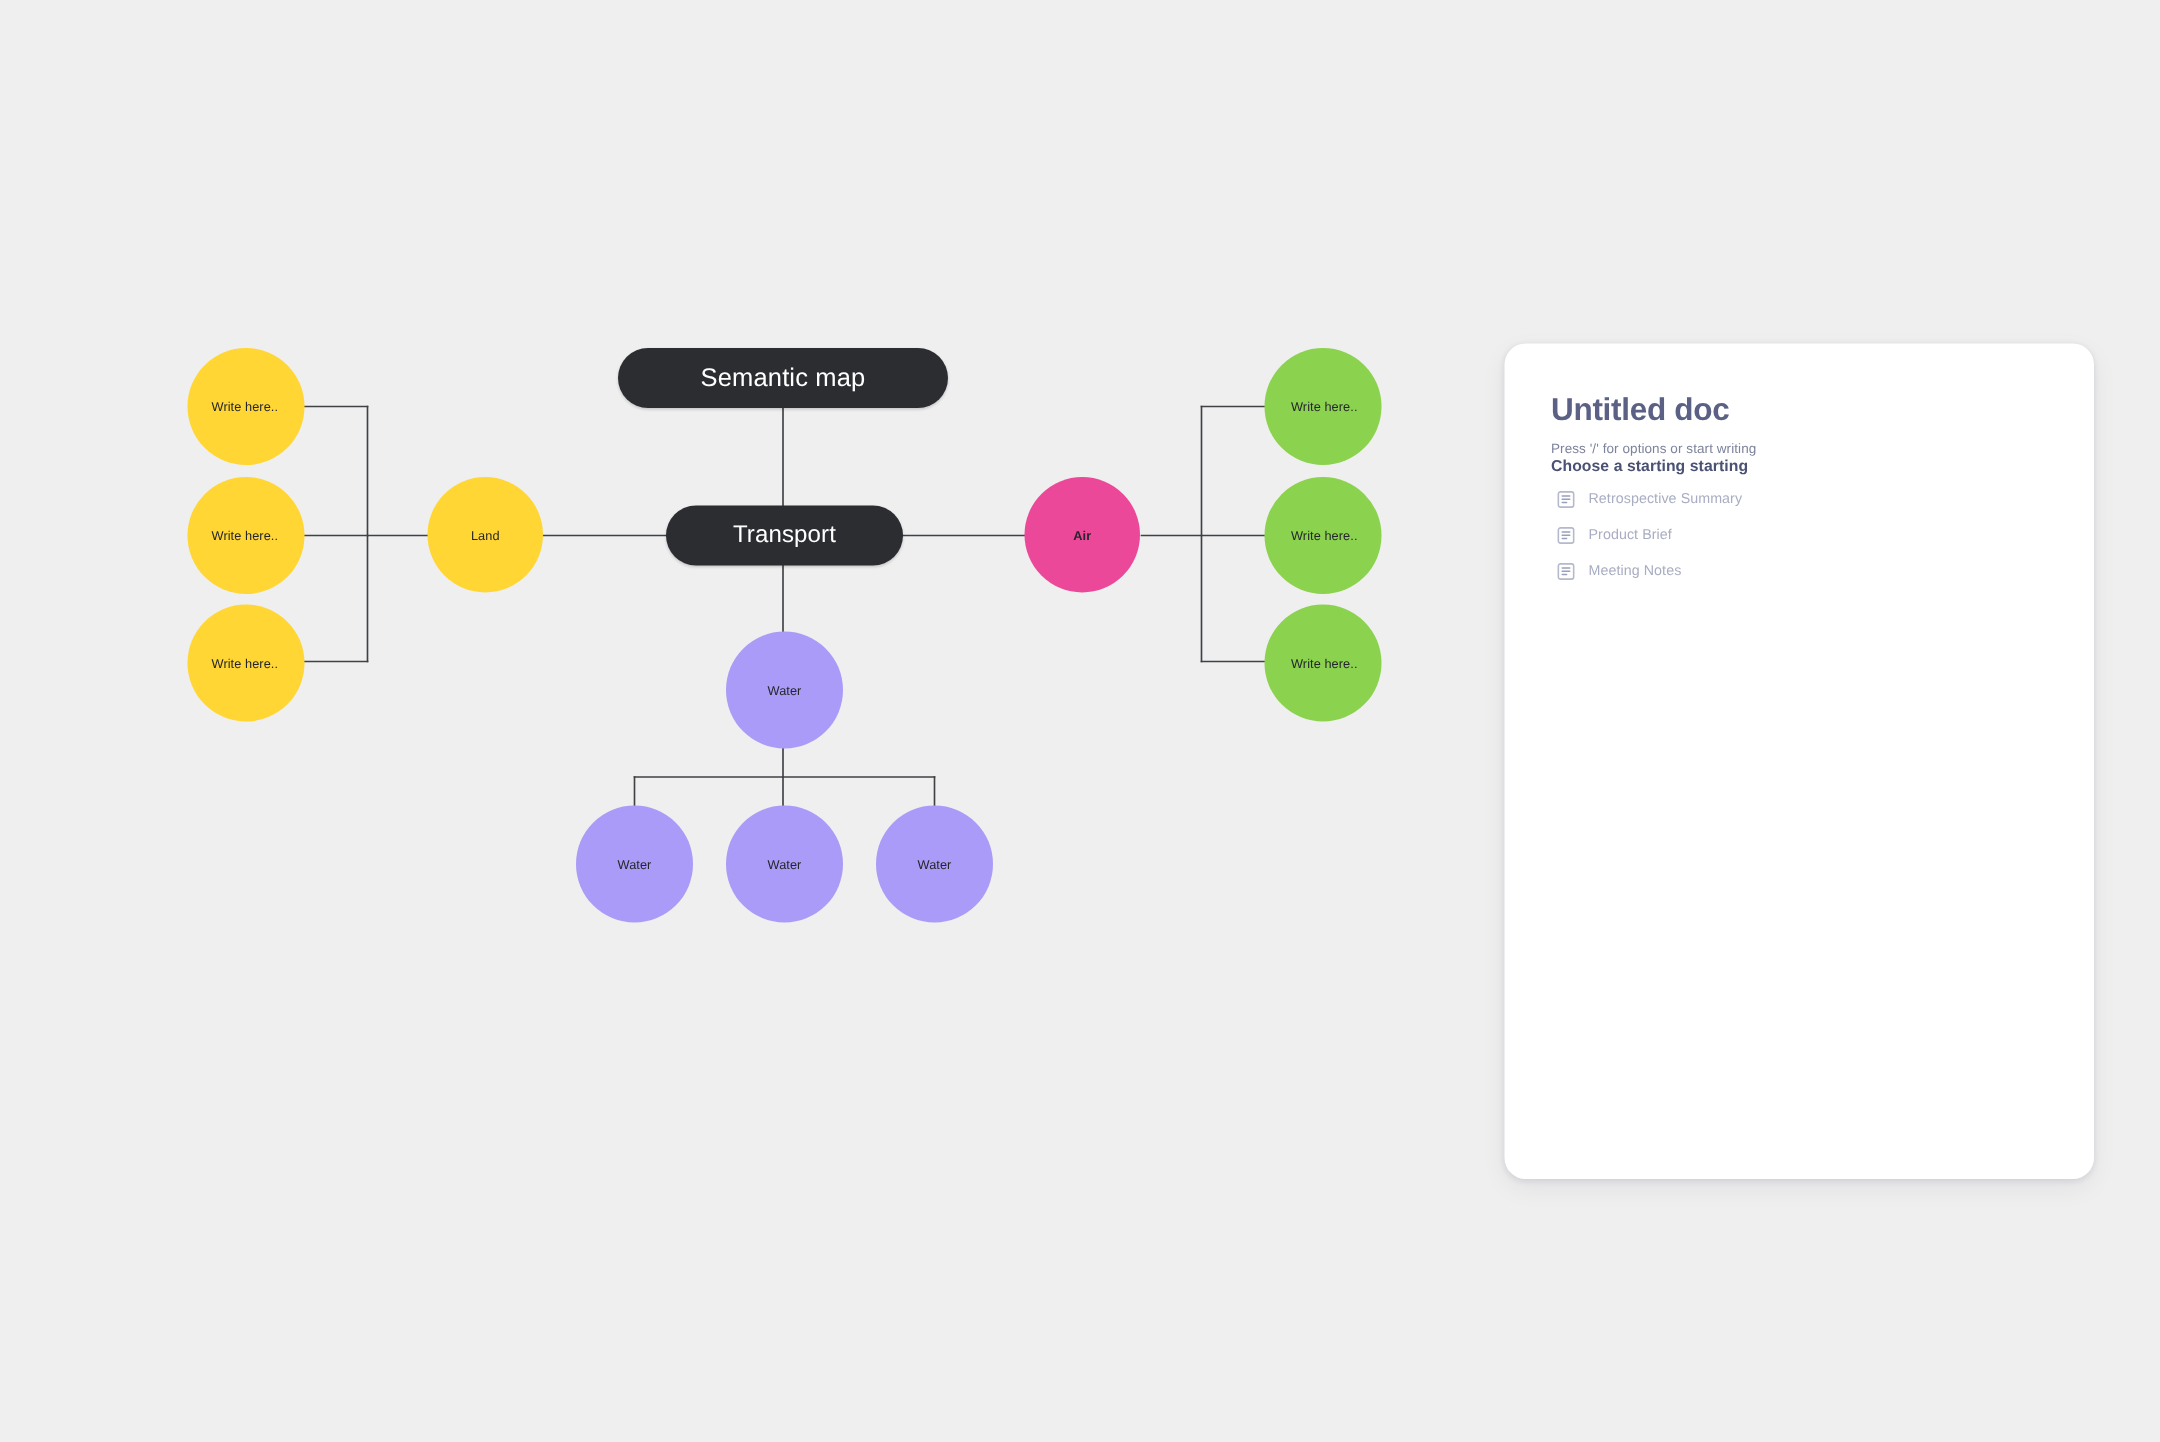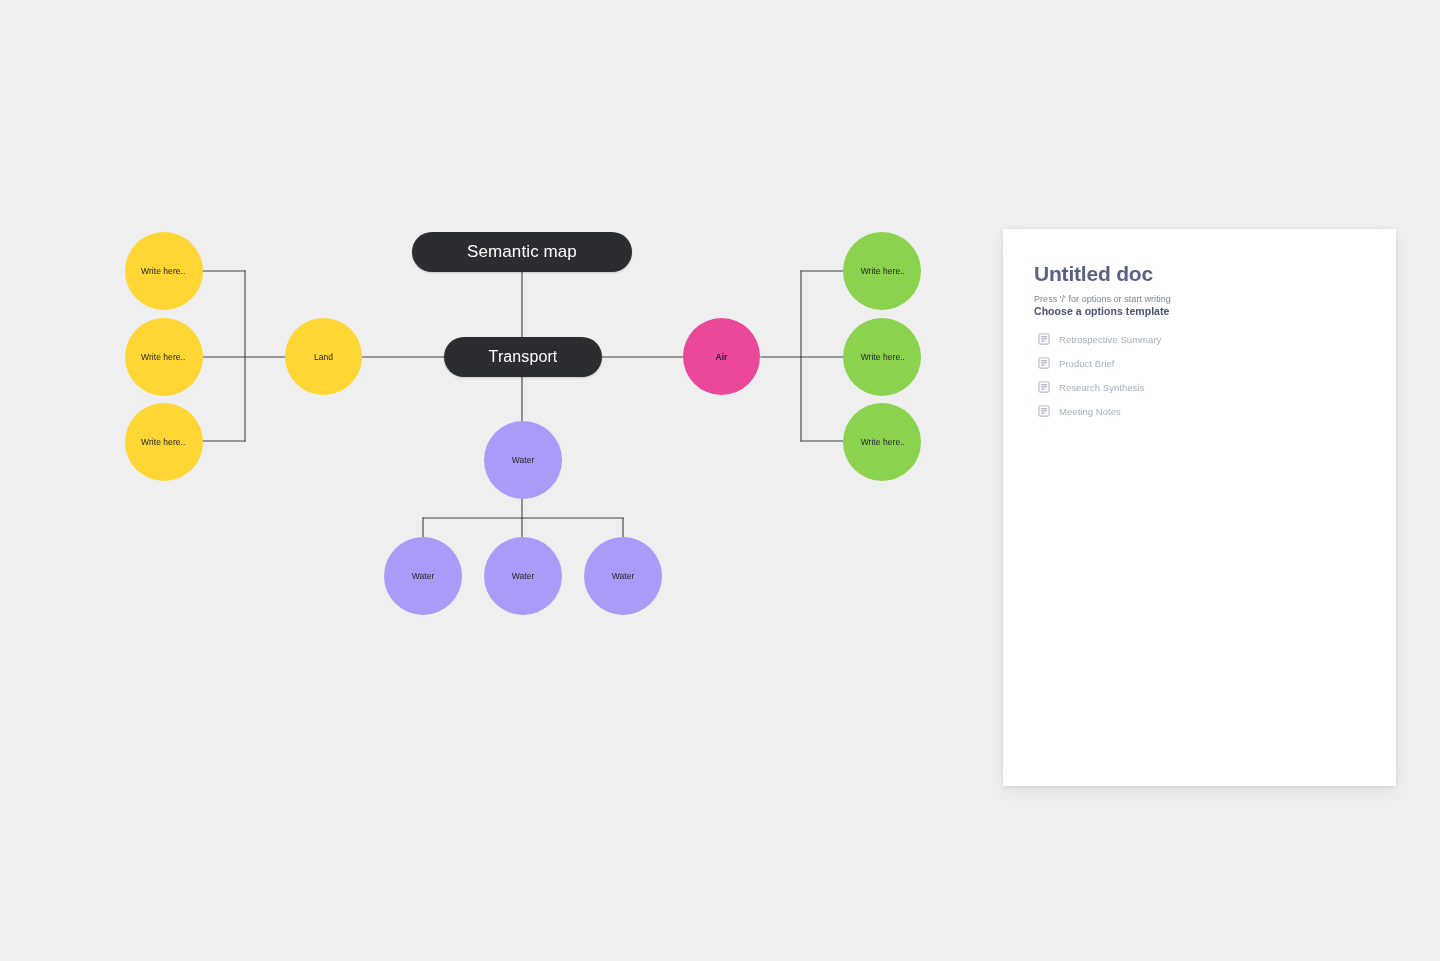--- a/index.html
+++ b/index.html
@@ -70,21 +70,21 @@
   .circle.align-right { justify-content: flex-end;   padding-right: 16px; }
 
   
   #doc-panel {
     position: absolute;
     left: 1003px;
     top: 229px;
     width: 393px;
     height: 557px;
     background: #ffffff;
-    border-radius: 0;
+    border-radius: 14px;
     box-shadow: 0 1px 4px rgba(23,25,60,.10), 0 6px 18px rgba(23,25,60,.06);
     box-sizing: border-box;
     padding: 33px 30px 0 31px;
   }
   #doc-title {
     font-size: 21px;
     font-weight: bold;
     color: #5b6184;
     letter-spacing: -.2px;
     margin: 0 0 9px 0;
@@ -103,21 +103,20 @@
     margin: 0 0 10px 0;
     letter-spacing: .05px;
   }
   .tpl-list {
     list-style: none;
     margin: 0;
     padding: 0;
   }
   .tpl-item {
     display: flex;
-    align-items: center;
     gap: 9px;
     height: 24px;
     margin-bottom: 0;
     cursor: pointer;
     padding-left: 4px;
   }
   .tpl-item .tpl-label {
     font-size: 9.5px;
     color: #a8adc2;
     letter-spacing: .05px;
@@ -216,21 +215,21 @@
   </div>
   <div class="node circle" style="left:584px; top:537px; width:78px; height:78px; background:#a99bf7;">
     <span class="label">Water</span>
   </div>
 
 </div>
 
 <div id="doc-panel">
   <h1 id="doc-title">Untitled doc</h1>
   <p id="doc-hint">Press '/' for options or start writing</p>
-  <p id="tpl-heading">Choose a options template</p>
+  <p id="tpl-heading">Choose a starting starting</p>
 
   <ul class="tpl-list">
     <li class="tpl-item">
       <svg class="doc-icon" viewBox="0 0 16 16" xmlns="http://www.w3.org/2000/svg">
         <rect x="1.2" y="1.2" width="13.6" height="13.6" rx="2" ry="2" fill="none" stroke="#b4b9cc" stroke-width="1.4"></rect>
         <rect x="4" y="4.2" width="8" height="1.3" rx=".6" fill="#9aa0b8"></rect>
         <rect x="4" y="7.1" width="8" height="1.3" rx=".6" fill="#9aa0b8"></rect>
         <rect x="4" y="10" width="5.2" height="1.3" rx=".6" fill="#9aa0b8"></rect>
       </svg>
       <span class="tpl-label">Retrospective Summary</span>
@@ -244,25 +243,16 @@
       </svg>
       <span class="tpl-label">Product Brief</span>
     </li>
     <li class="tpl-item">
       <svg class="doc-icon" viewBox="0 0 16 16" xmlns="http://www.w3.org/2000/svg">
         <rect x="1.2" y="1.2" width="13.6" height="13.6" rx="2" ry="2" fill="none" stroke="#b4b9cc" stroke-width="1.4"></rect>
         <rect x="4" y="4.2" width="8" height="1.3" rx=".6" fill="#9aa0b8"></rect>
         <rect x="4" y="7.1" width="8" height="1.3" rx=".6" fill="#9aa0b8"></rect>
         <rect x="4" y="10" width="5.2" height="1.3" rx=".6" fill="#9aa0b8"></rect>
       </svg>
-      <span class="tpl-label">Research Synthesis</span>
-    </li>
-    <li class="tpl-item">
-      <svg class="doc-icon" viewBox="0 0 16 16" xmlns="http://www.w3.org/2000/svg">
-        <rect x="1.2" y="1.2" width="13.6" height="13.6" rx="2" ry="2" fill="none" stroke="#b4b9cc" stroke-width="1.4"></rect>
-        <rect x="4" y="4.2" width="8" height="1.3" rx=".6" fill="#9aa0b8"></rect>
-        <rect x="4" y="7.1" width="8" height="1.3" rx=".6" fill="#9aa0b8"></rect>
-        <rect x="4" y="10" width="5.2" height="1.3" rx=".6" fill="#9aa0b8"></rect>
-      </svg>
       <span class="tpl-label">Meeting Notes</span>
     </li>
   </ul>
 </div>
 
 </body></html>

